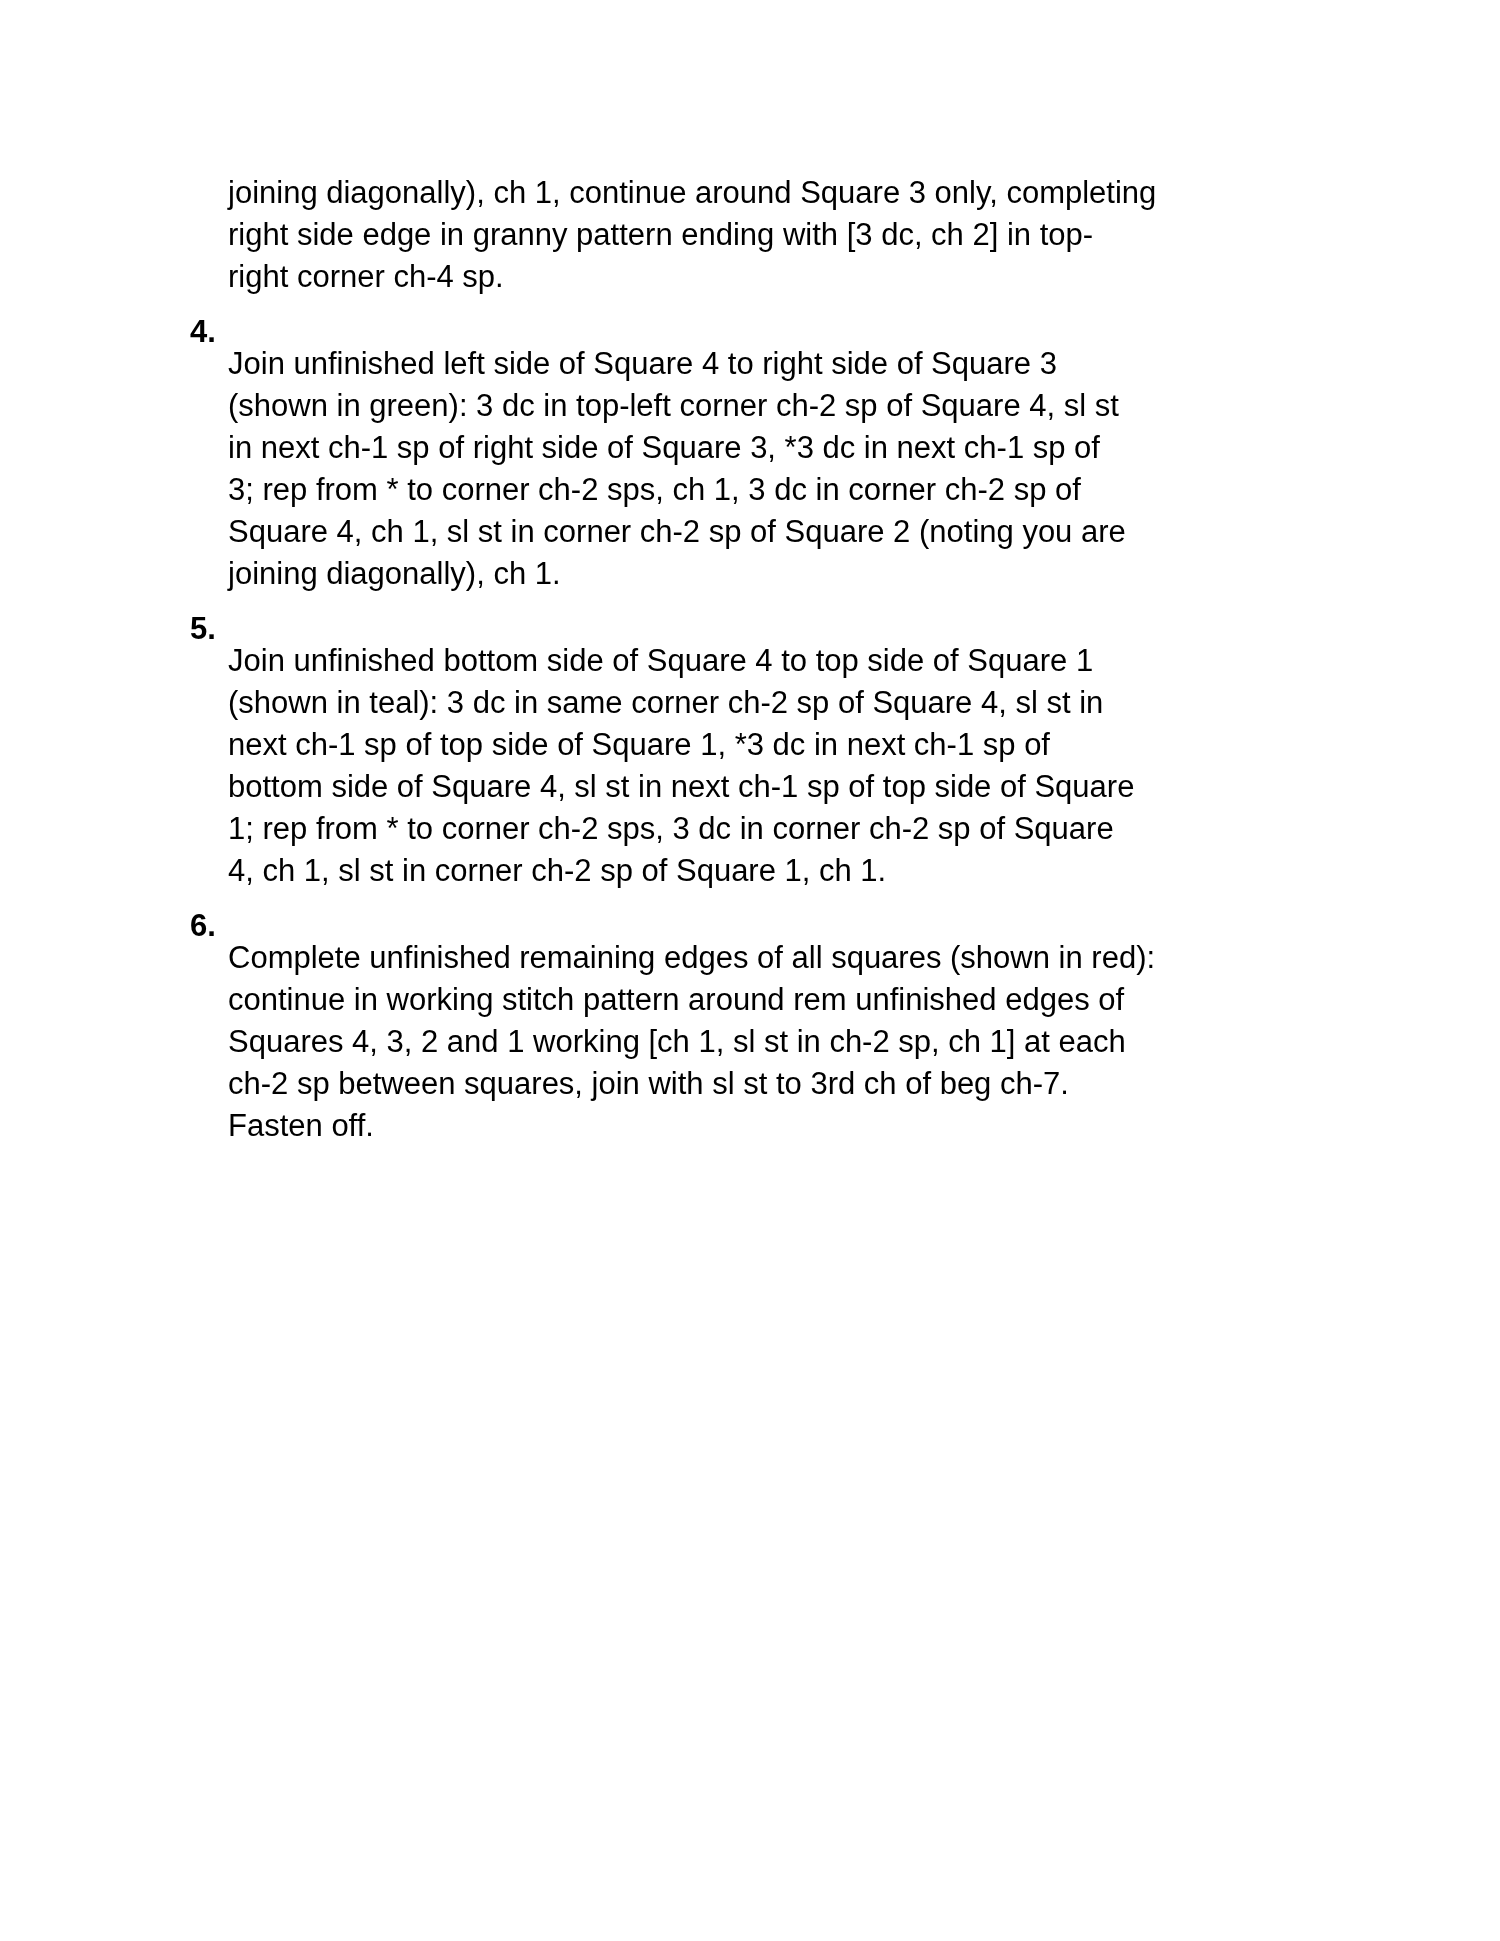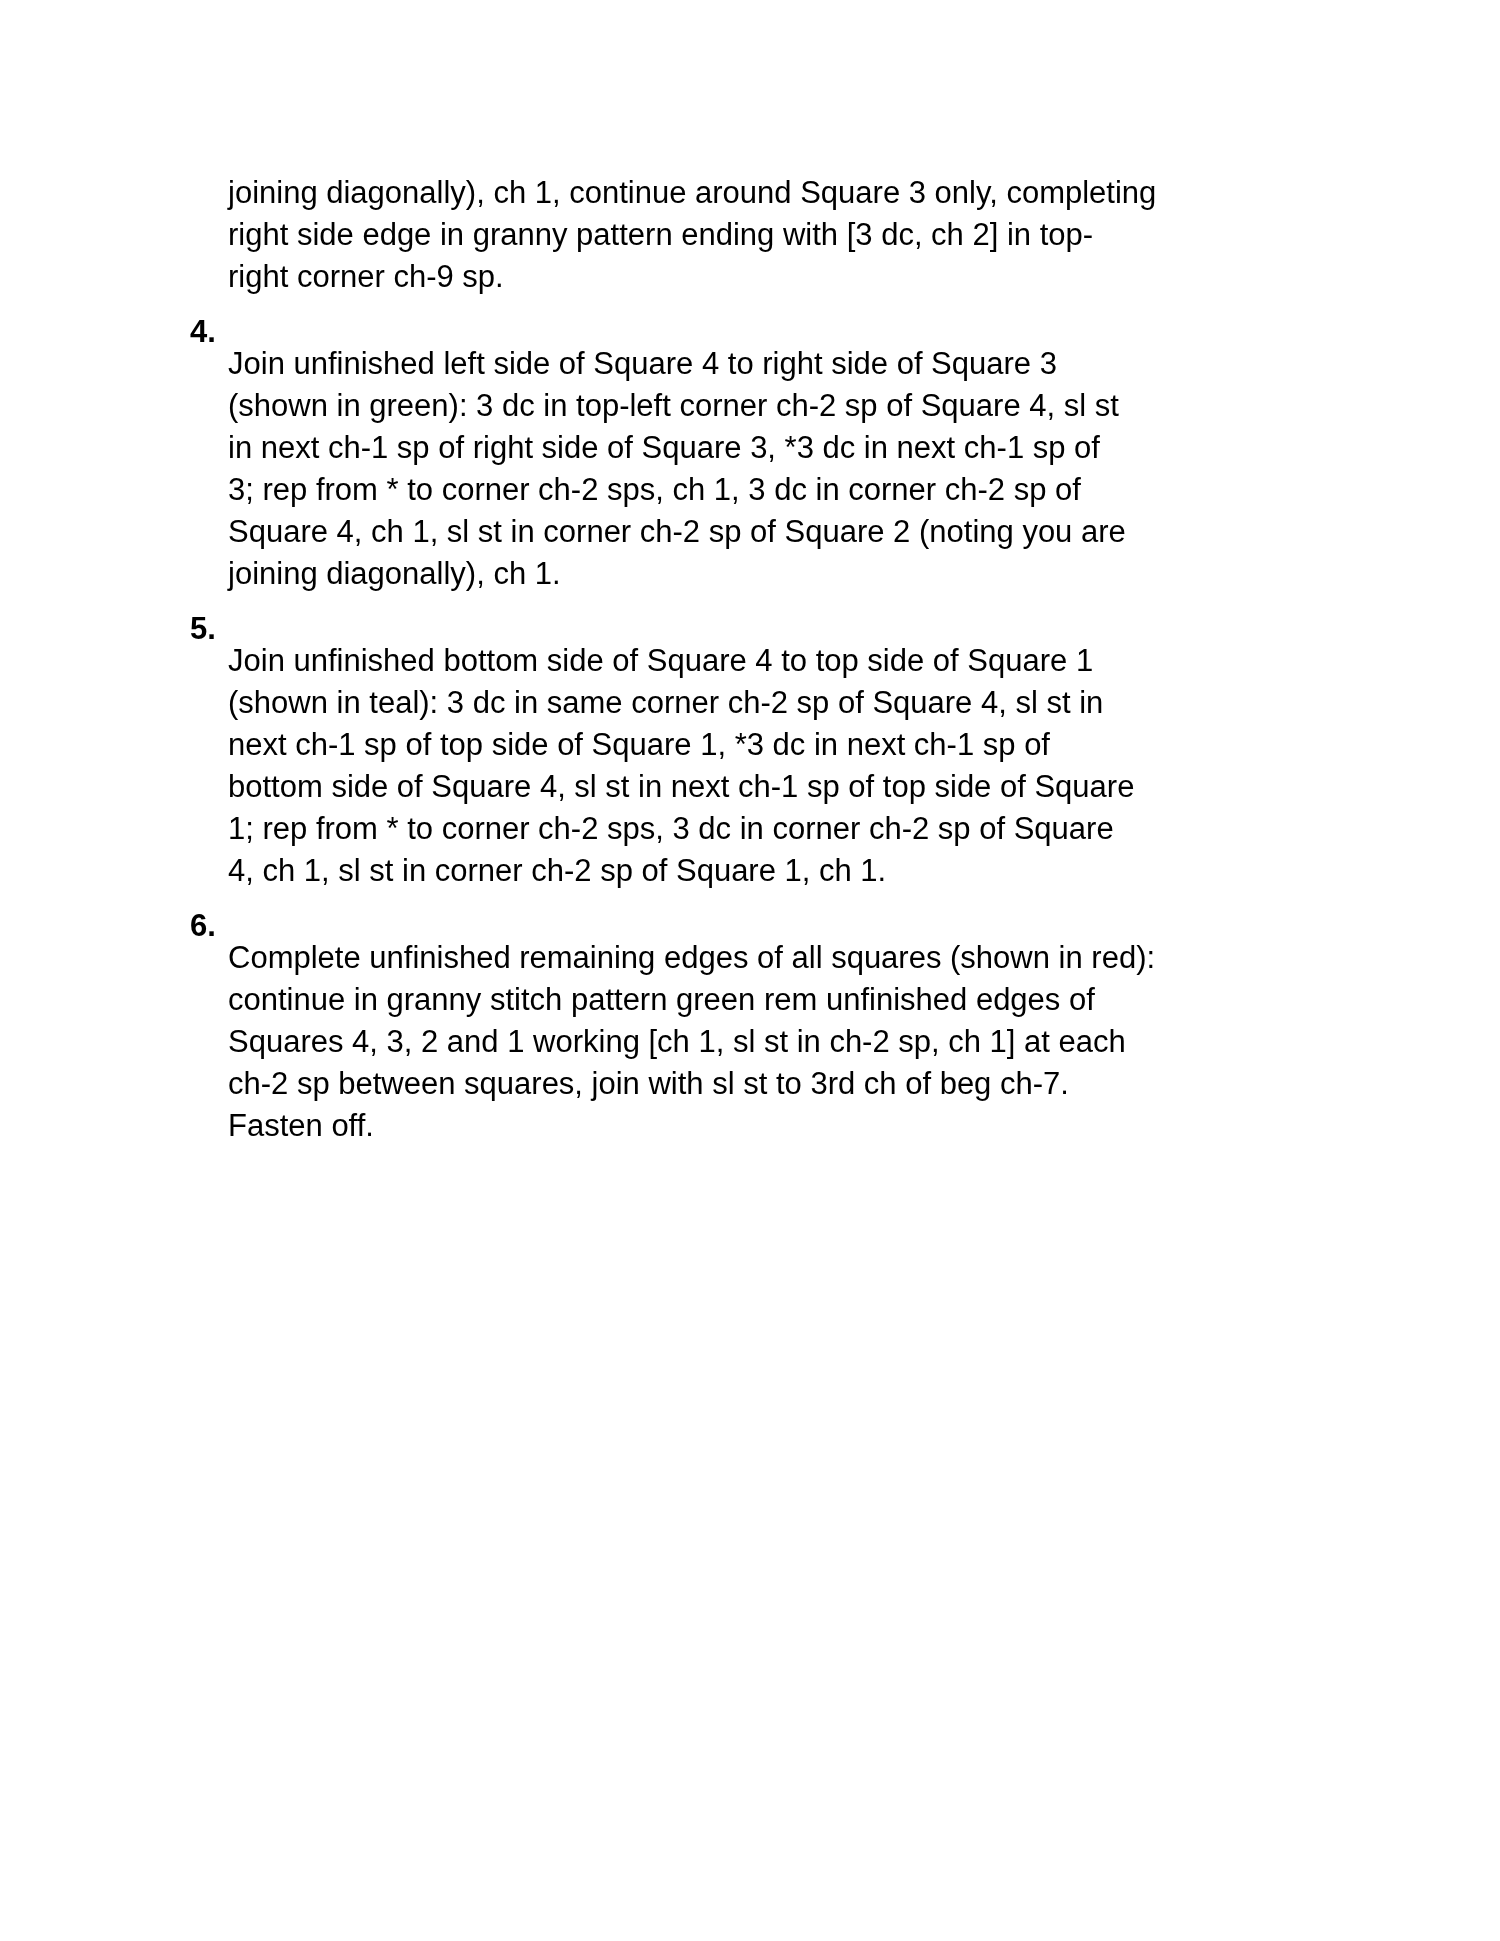--- a/index.html
+++ b/index.html
@@ -50,21 +50,21 @@
 </style>
 </head>
 <body>
 
 <div class="page">
   <div class="content">
 
     <div class="para-intro">
       <div class="text-line">joining diagonally), ch 1, continue around Square 3 only, completing</div>
       <div class="text-line">right side edge in granny pattern ending with [3 dc, ch 2] in top-</div>
-      <div class="text-line">right corner ch-9 sp.</div>
+      <div class="text-line">right corner ch-4 sp.</div>
     </div>
 
     <div class="list-item">
       <span class="list-number">4.</span>
       <div class="lines">
         <div class="text-line">Join unfinished left side of Square 4 to right side of Square 3</div>
         <div class="text-line">(shown in green): 3 dc in top-left corner ch-2 sp of Square 4, sl st</div>
         <div class="text-line">in next ch-1 sp of right side of Square 3, *3 dc in next ch-1 sp of</div>
         <div class="text-line">3; rep from * to corner ch-2 sps, ch 1, 3 dc in corner ch-2 sp of</div>
         <div class="text-line">Square 4, ch 1, sl st in corner ch-2 sp of Square 2 (noting you are</div>
@@ -81,21 +81,21 @@
         <div class="text-line">bottom side of Square 4, sl st in next ch-1 sp of top side of Square</div>
         <div class="text-line">1; rep from * to corner ch-2 sps, 3 dc in corner ch-2 sp of Square</div>
         <div class="text-line">4, ch 1, sl st in corner ch-2 sp of Square 1, ch 1.</div>
       </div>
     </div>
 
     <div class="list-item">
       <span class="list-number">6.</span>
       <div class="lines">
         <div class="text-line">Complete unfinished remaining edges of all squares (shown in red):</div>
-        <div class="text-line">continue in granny stitch pattern green rem unfinished edges of</div>
+        <div class="text-line">continue in working stitch pattern around rem unfinished edges of</div>
         <div class="text-line">Squares 4, 3, 2 and 1 working [ch 1, sl st in ch-2 sp, ch 1] at each</div>
         <div class="text-line">ch-2 sp between squares, join with sl st to 3rd ch of beg ch-7.</div>
         <div class="text-line">Fasten off.</div>
       </div>
     </div>
 
   </div>
 </div>
 
 </body></html>

